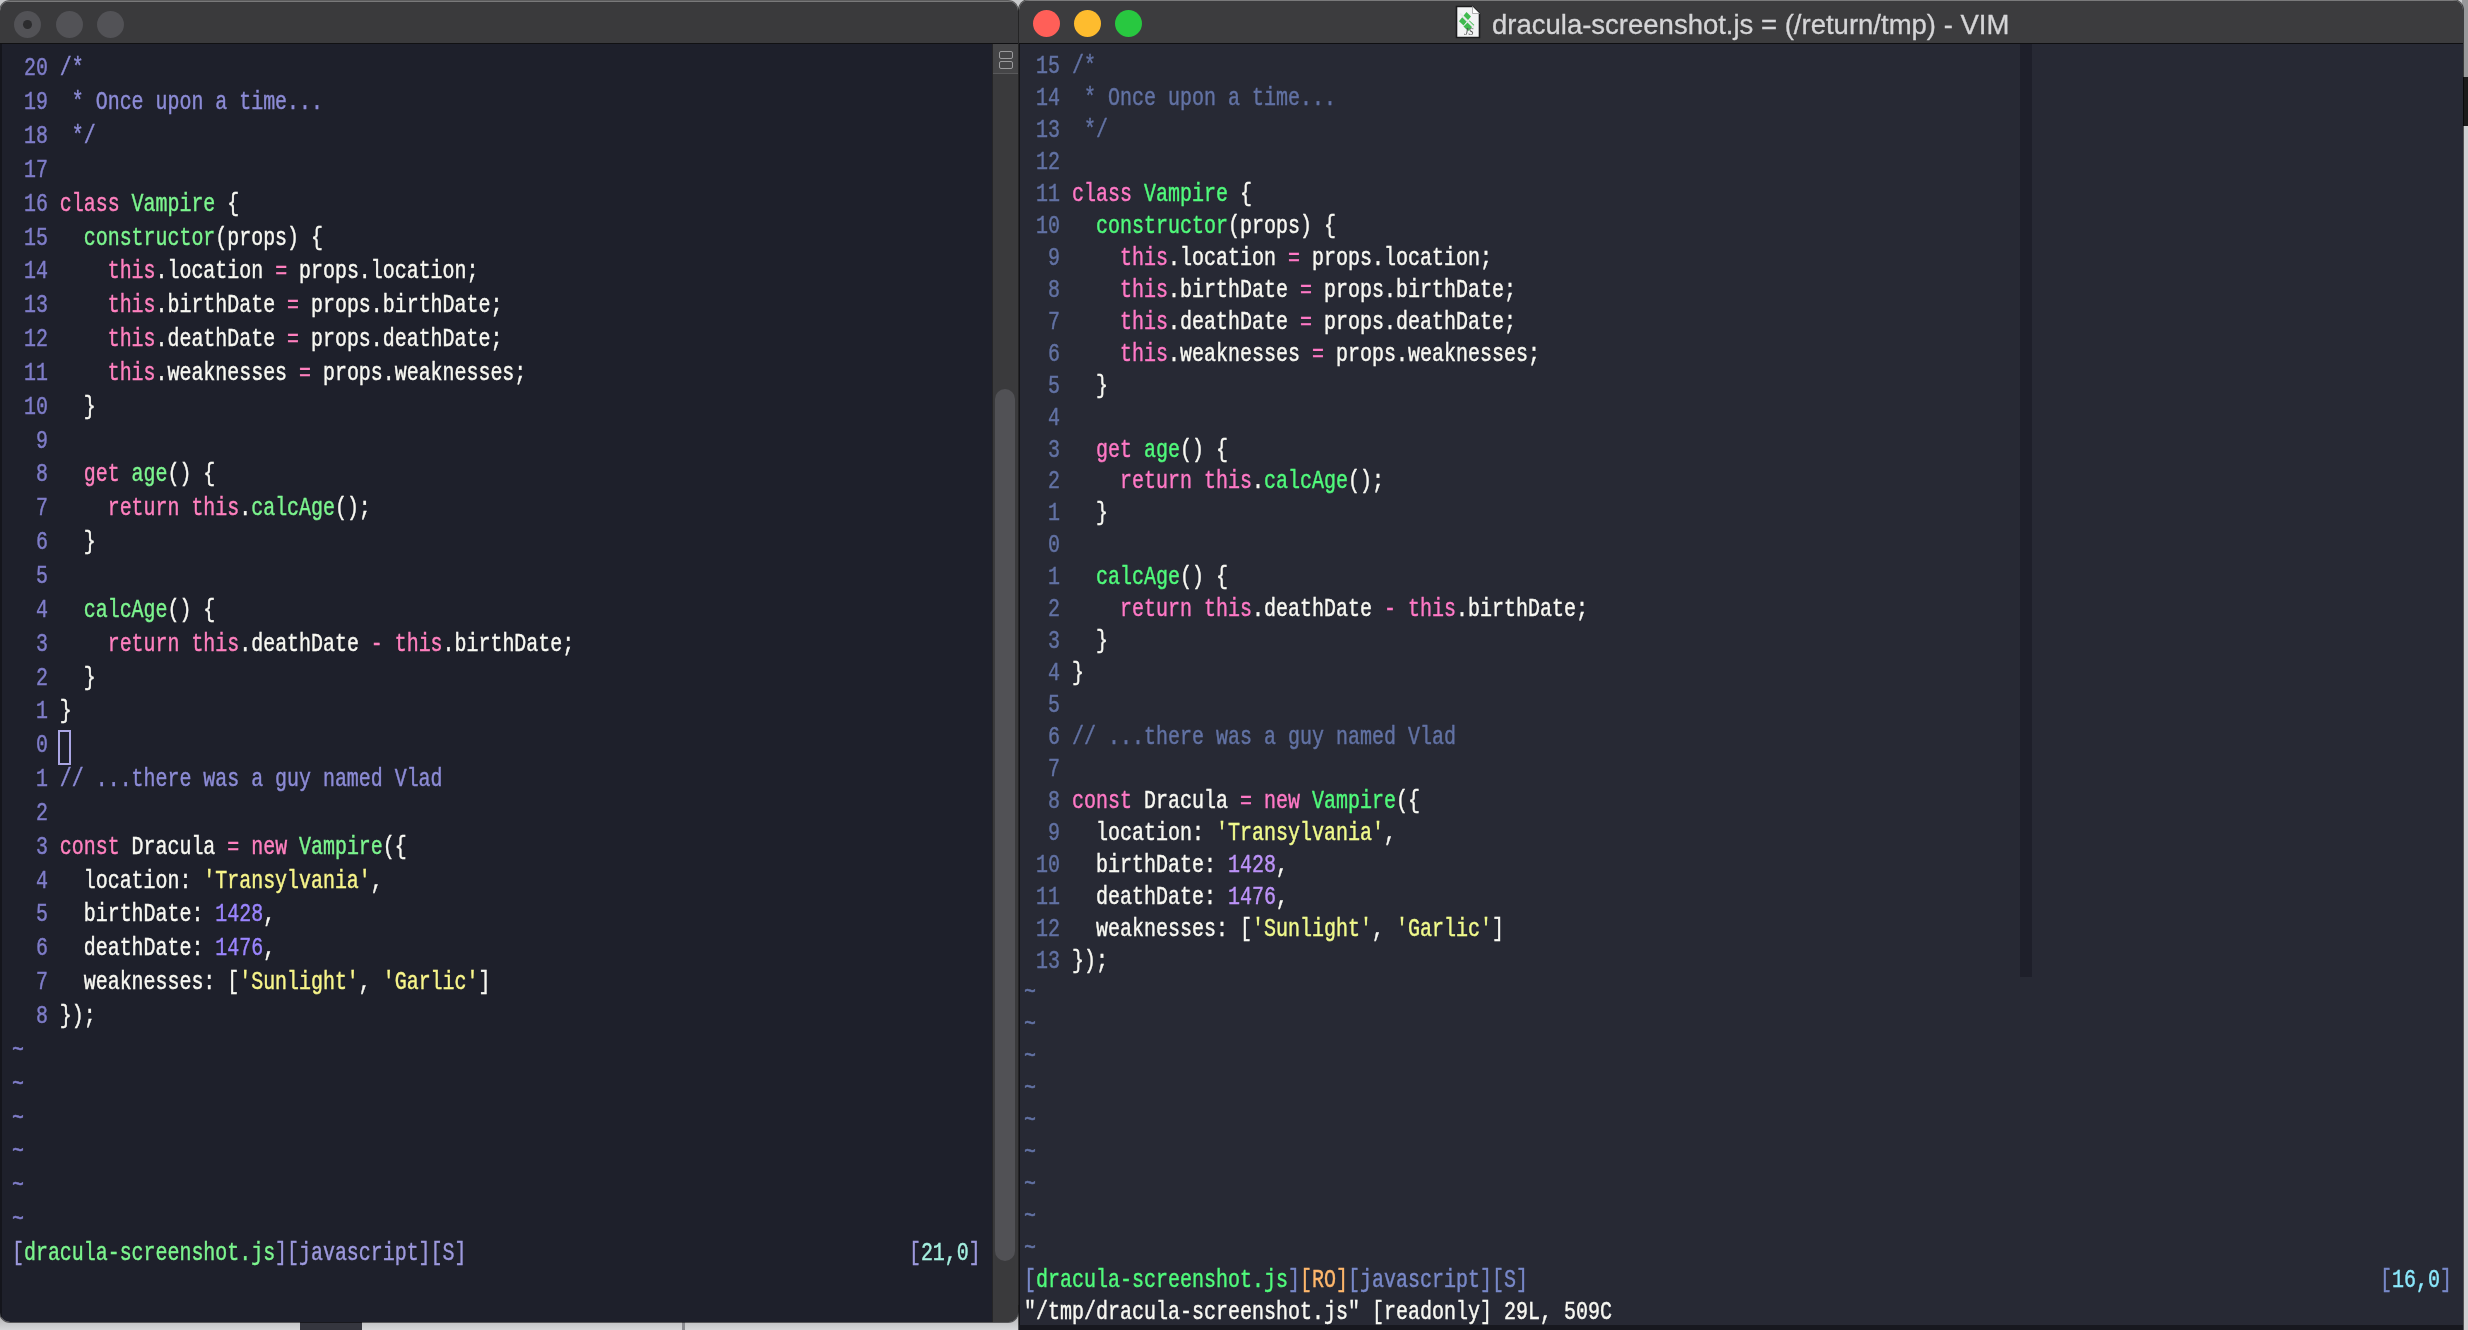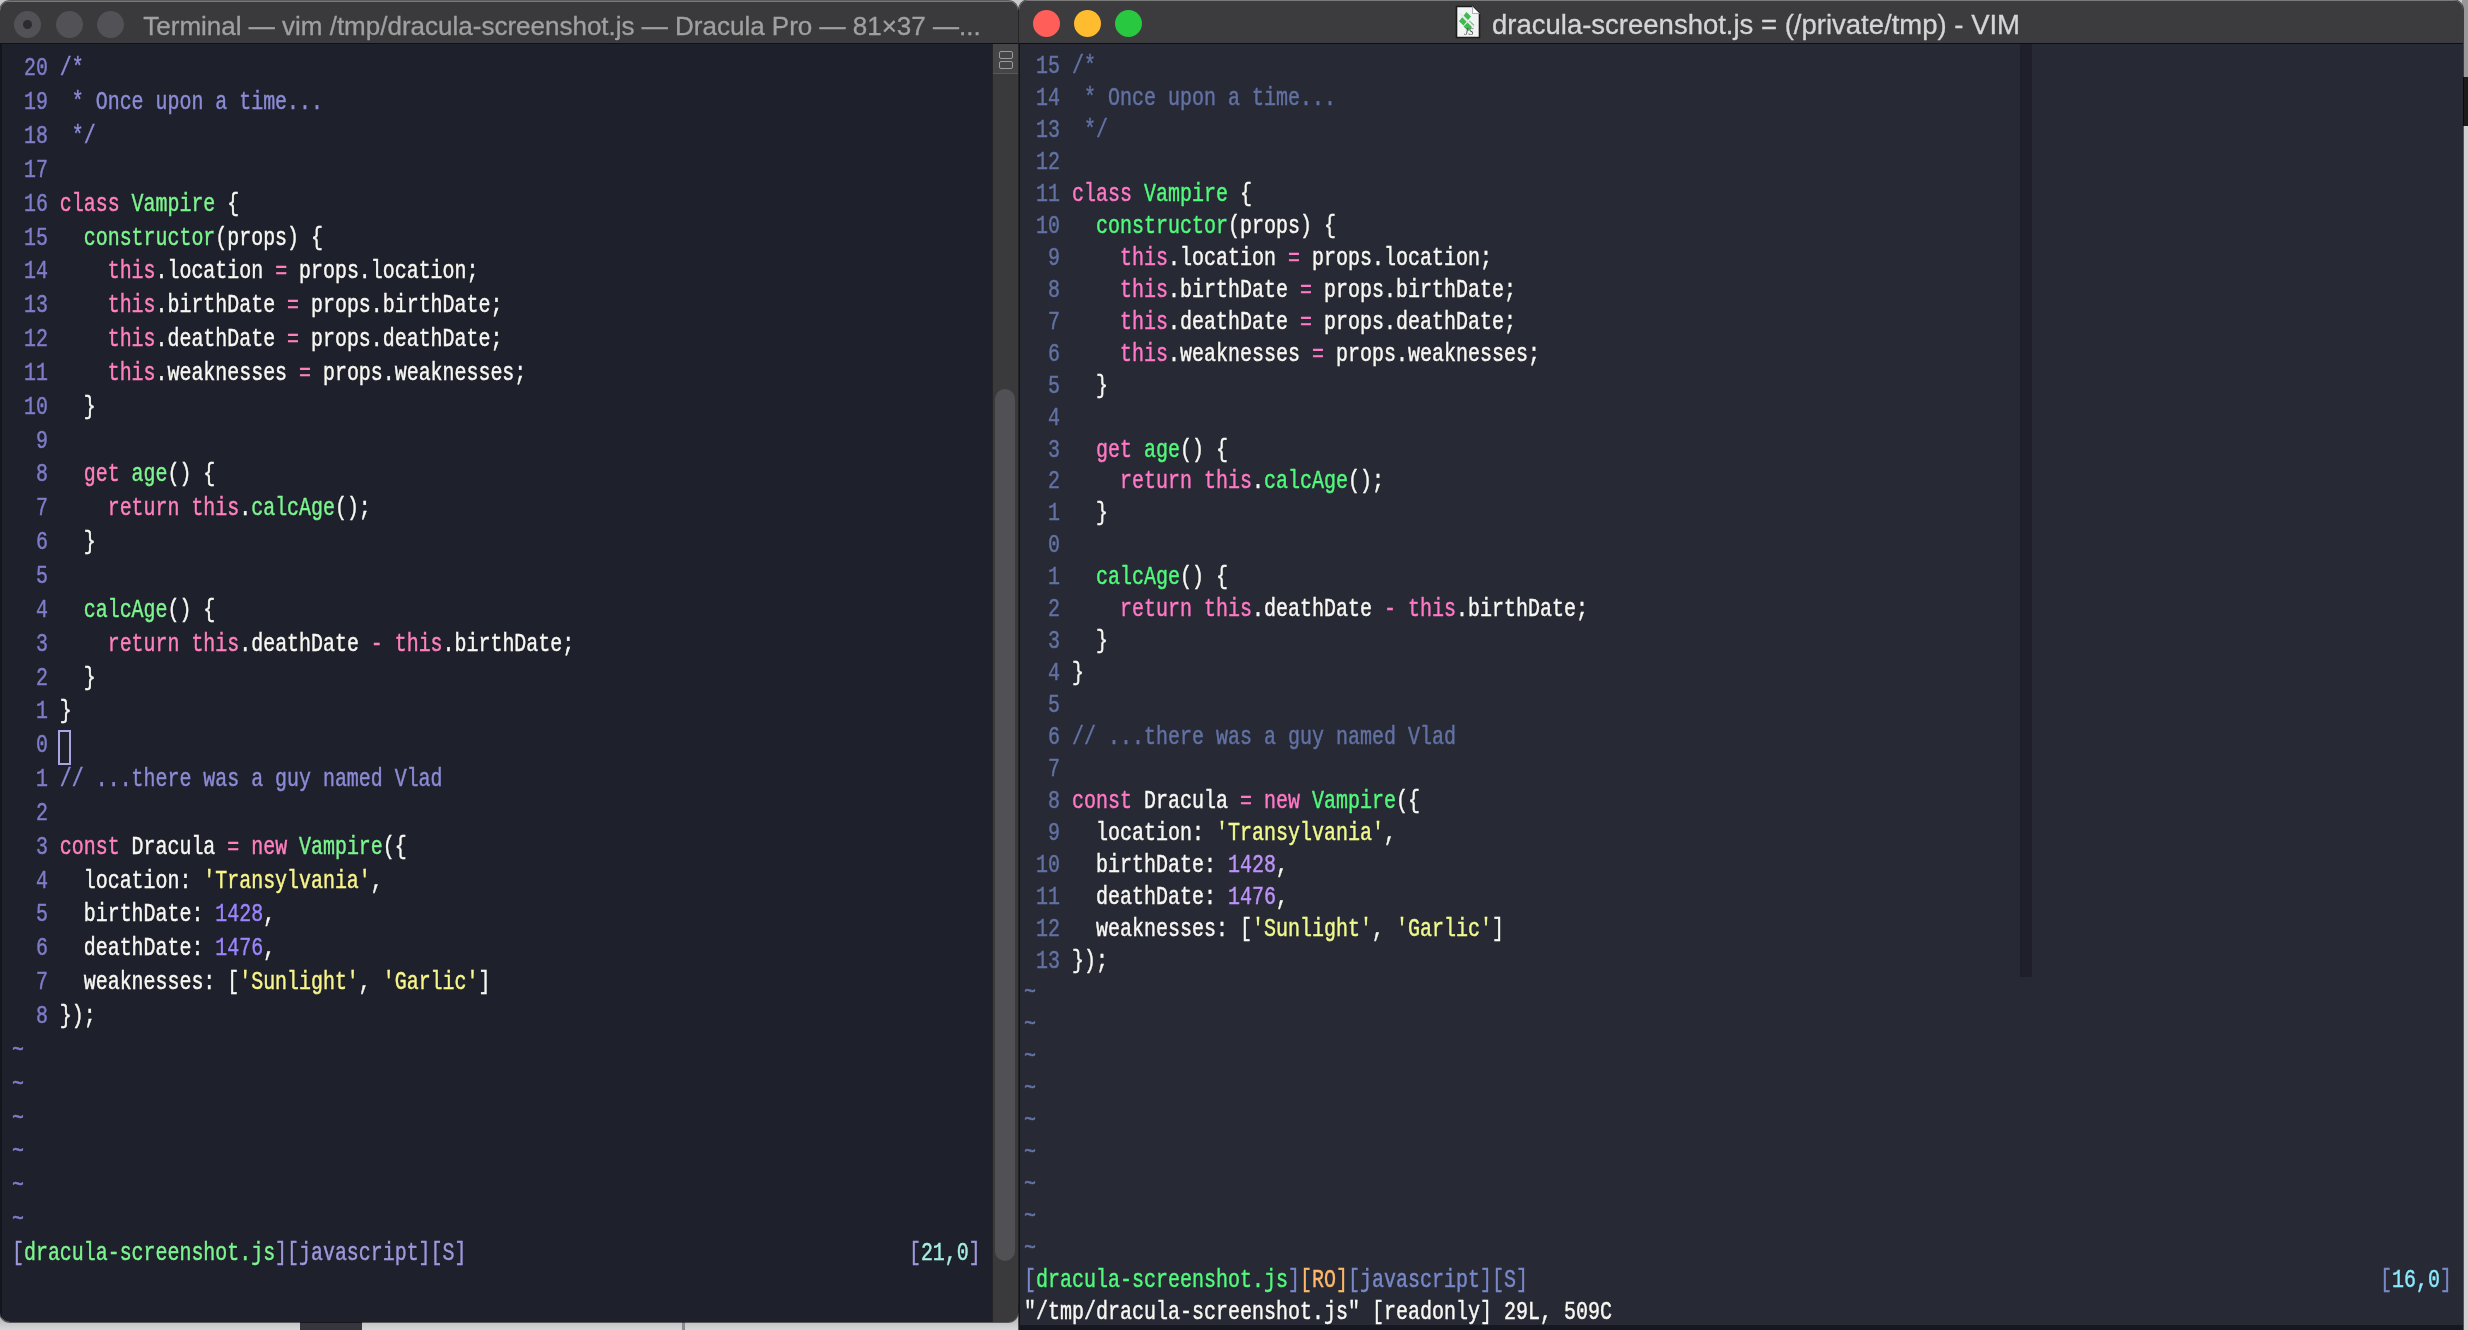--- a/index.html
+++ b/index.html
@@ -14,21 +14,20 @@
 <div style="position:absolute;left:2462px;top:0;width:6px;height:1330px;background:#cfd0d2"></div>
 <div style="position:absolute;left:2462px;top:0;width:6px;height:77px;background:#97989a"></div>
 <div style="position:absolute;left:2462px;top:77px;width:6px;height:49px;background:#1b1b1b"></div>
 
 <div style="position:absolute;left:0px;top:1px;width:1018px;height:1321px;border-radius:10px;overflow:hidden;box-shadow:0 0 0 1px rgba(0,0,0,.55);">
   <div style="position:absolute;left:0;top:0;width:100%;height:43px;background:#3a3a3c;border-top:1px solid #79797a;border-bottom:1px solid #111113;"></div>
   <div class="tl" style="left:14px;background:#525256"></div>
   <div style="position:absolute;left:23px;top:19px;width:9px;height:9px;border-radius:50%;background:#2c2c2e"></div>
   <div class="tl" style="left:56px;background:#525256"></div>
   <div class="tl" style="left:97px;background:#525256"></div>
-  <div class="tbtxt" style="left:562px;top:9.5px;transform:translateX(-50%);font-size:26px;color:#a0a0a2">Terminal — vim /tmp/dracula-screenshot.js — Dracula Pro — 81×37 —...</div>
 
   <div style="position:absolute;left:0;top:43px;right:0;bottom:0;background:#1e202b"></div>
   <div style="position:absolute;left:0;top:43px;width:2px;bottom:0;background:#14151c"></div>
 
   <div style="position:absolute;left:992px;top:43px;width:26px;bottom:0;background:#3a3a3c;border-left:1px solid #252527"></div>
   <div style="position:absolute;left:993px;top:43px;width:25px;height:30px;background:#454547;border-bottom:1px solid #59595b"></div>
   <div style="position:absolute;left:999px;top:50px;width:14px;height:7.5px;border:1.5px solid #9b9b9d;border-radius:2px"></div>
   <div style="position:absolute;left:999px;top:60px;width:14px;height:7.5px;border:1.5px solid #9b9b9d;border-radius:2px"></div>
   <div style="position:absolute;left:995px;top:388px;width:20px;height:872px;border-radius:10px;background:#515155"></div>
 
@@ -80,21 +79,21 @@
   <div class="tl" style="left:96px;background:#28c840"></div>
 
   <svg style="position:absolute;left:436px;top:5px" width="26" height="34" viewBox="0 0 26 34">
     <path d="M1.5 1.5 h16 l7 7 v24 h-23 z" fill="#f2f3f4" stroke="#1c1c1e" stroke-width="1.6"></path>
     <path d="M17.5 1.5 l7 7 h-7 z" fill="#fdfdfd" stroke="#9a9a9c" stroke-width="0.8"></path>
     <path d="M11.5 7 l4.5 4.5 -7.5 9 -4.5-4.2 z" fill="#3fba4e"></path>
     <path d="M14.5 15.5 l4.8 4.6 -6.2 6 -4.6-4.6 z" fill="#3fba4e"></path>
     <path d="M5 8.5 l14 14" stroke="#e8e9ea" stroke-width="2.2"></path>
     <text x="9" y="30" font-family="Liberation Serif" font-style="italic" font-size="10" fill="#555">JS</text>
   </svg>
-  <div class="tbtxt" style="left:473px;top:8.5px;font-size:27.5px;color:#d5d5d7">dracula-screenshot.js = (/private/tmp) - VIM</div>
+  <div class="tbtxt" style="left:473px;top:8.5px;font-size:27.5px;color:#d5d5d7">dracula-screenshot.js = (/return/tmp) - VIM</div>
 
   <div style="position:absolute;left:0;top:44px;right:0;bottom:0;background:#272934;border-left:1.5px solid #141418"></div>
 
   <div style="position:absolute;left:1001px;top:44px;width:12px;height:933px;background:#1e1f2a"></div>
 
   <div style="position:absolute;left:0;bottom:0;width:100%;height:5px;background:#17181f"></div>
 
   <div class="mono" style="position:absolute;left:5px;top:51.3px;line-height:31.94px;transform:scaleX(0.76903);"><span style="color:#6272a4"> 15 </span><span style="color:#6272a4">/*</span>
 <span style="color:#6272a4"> 14 </span><span style="color:#6272a4"> * Once upon a time...</span>
 <span style="color:#6272a4"> 13 </span><span style="color:#6272a4"> */</span>

